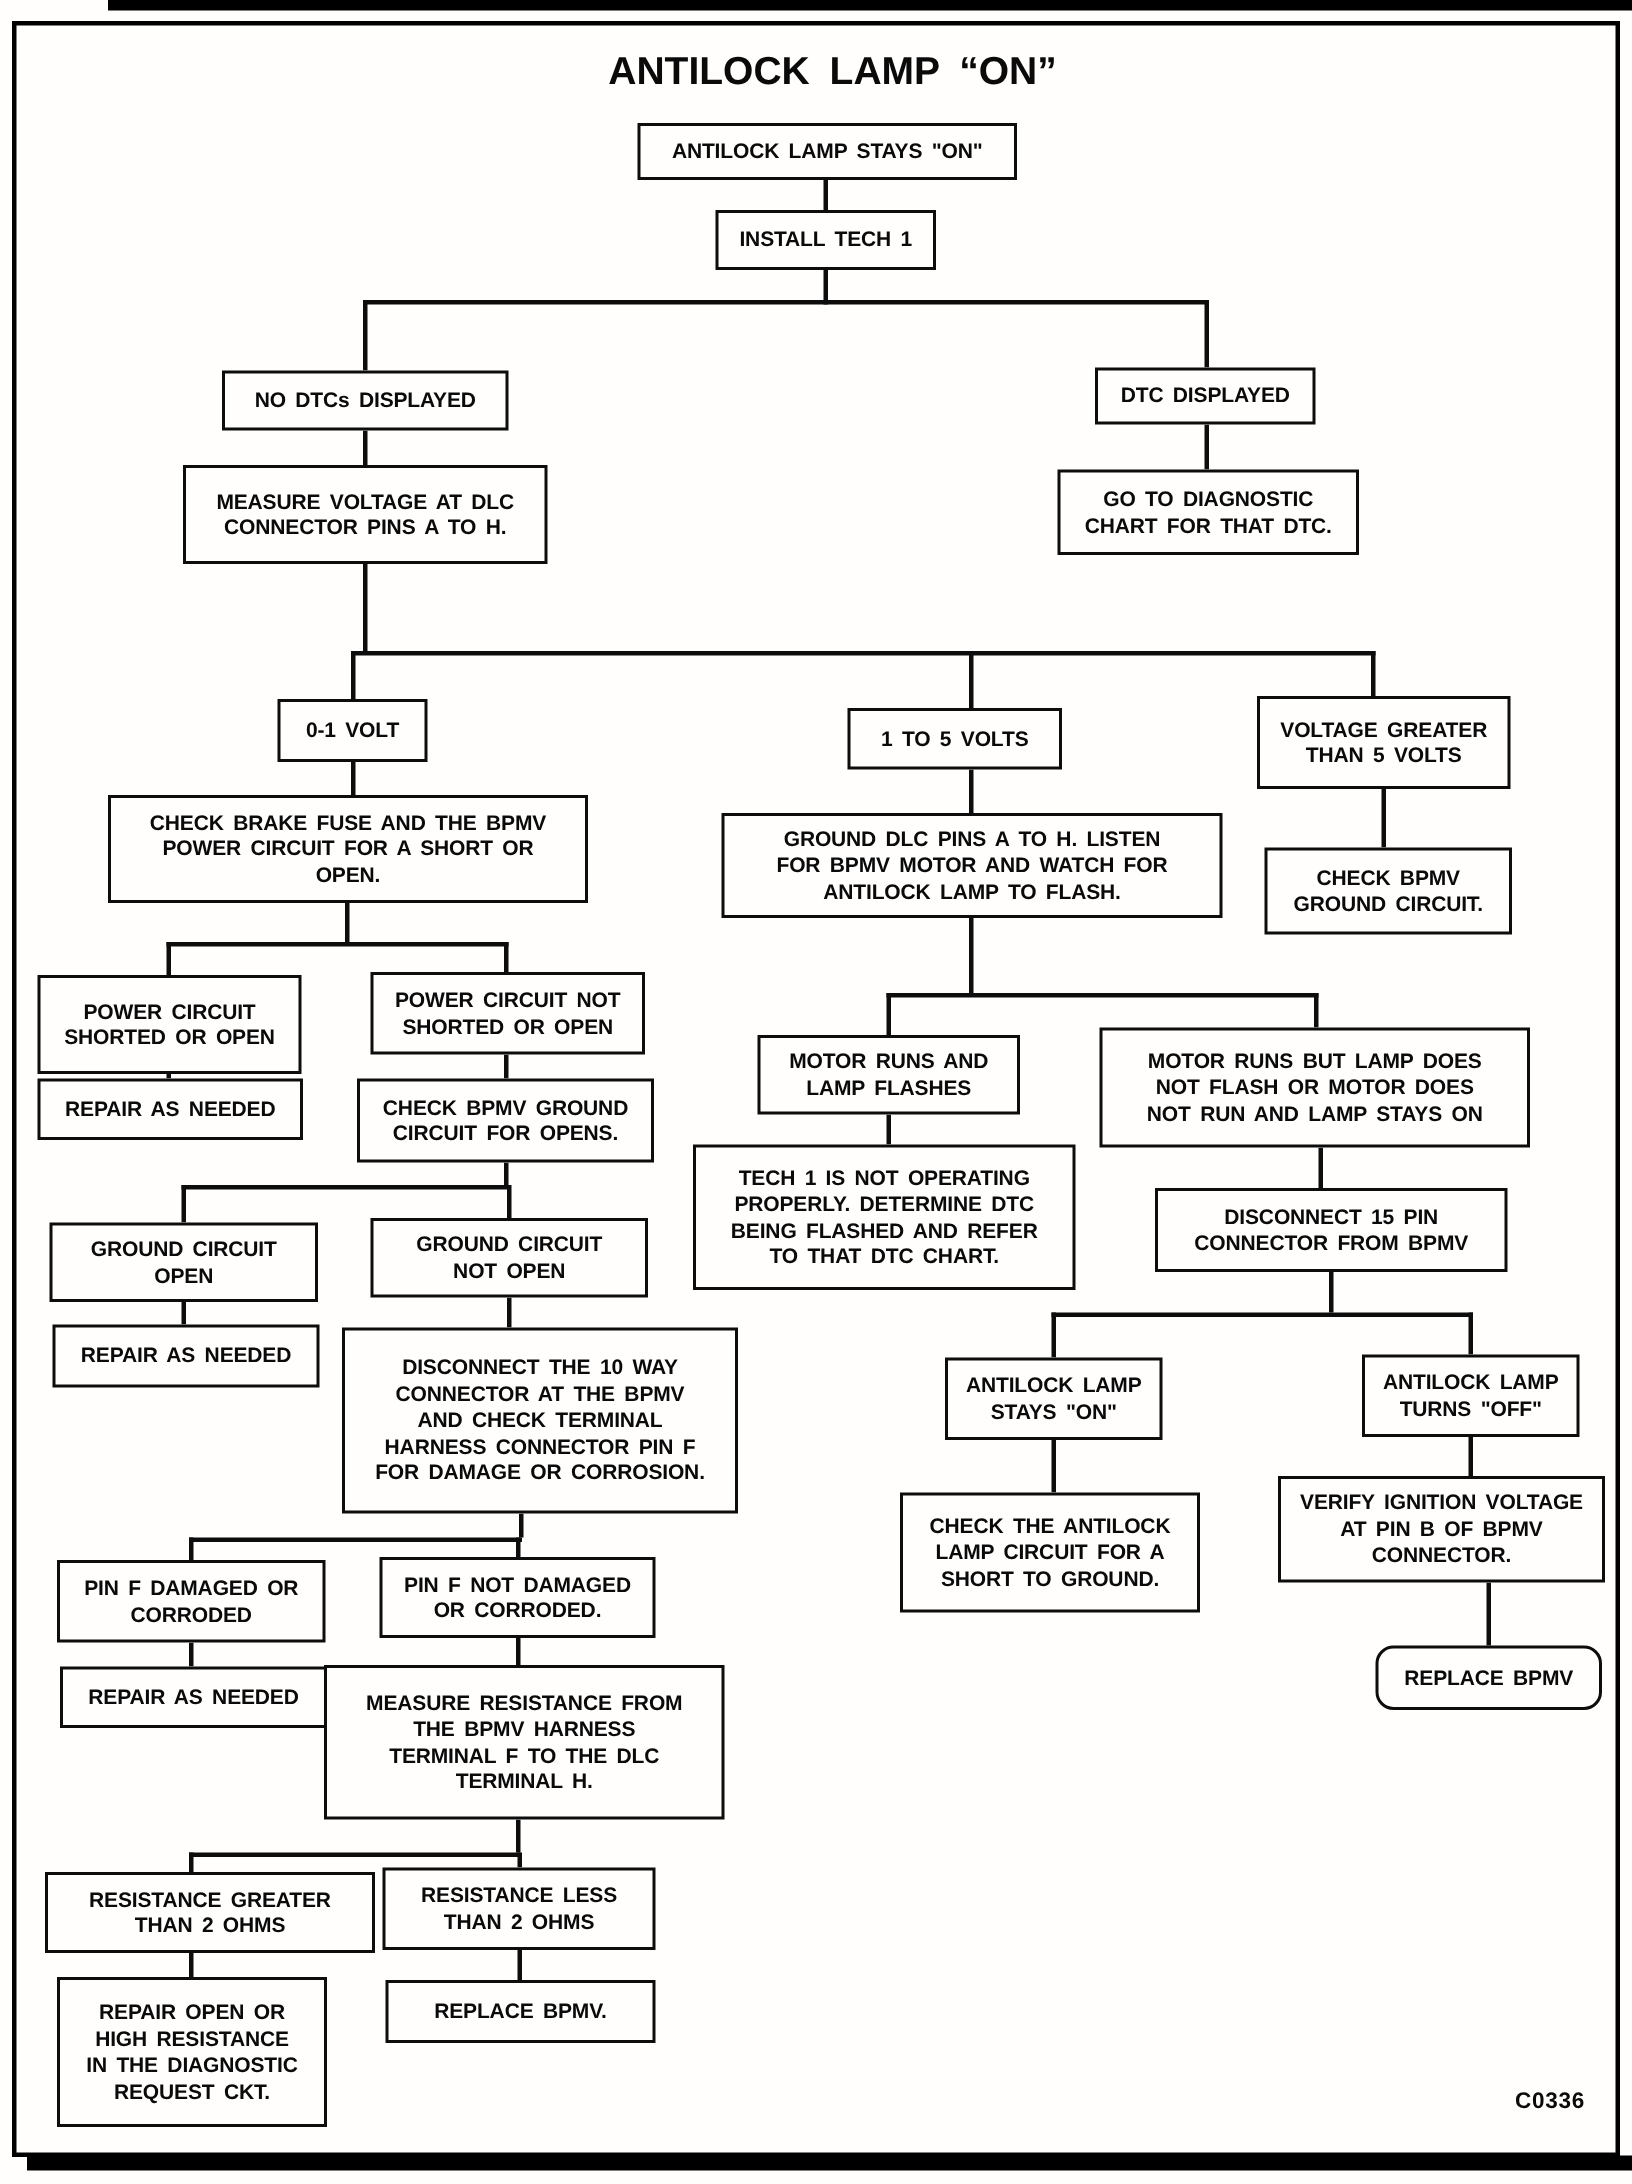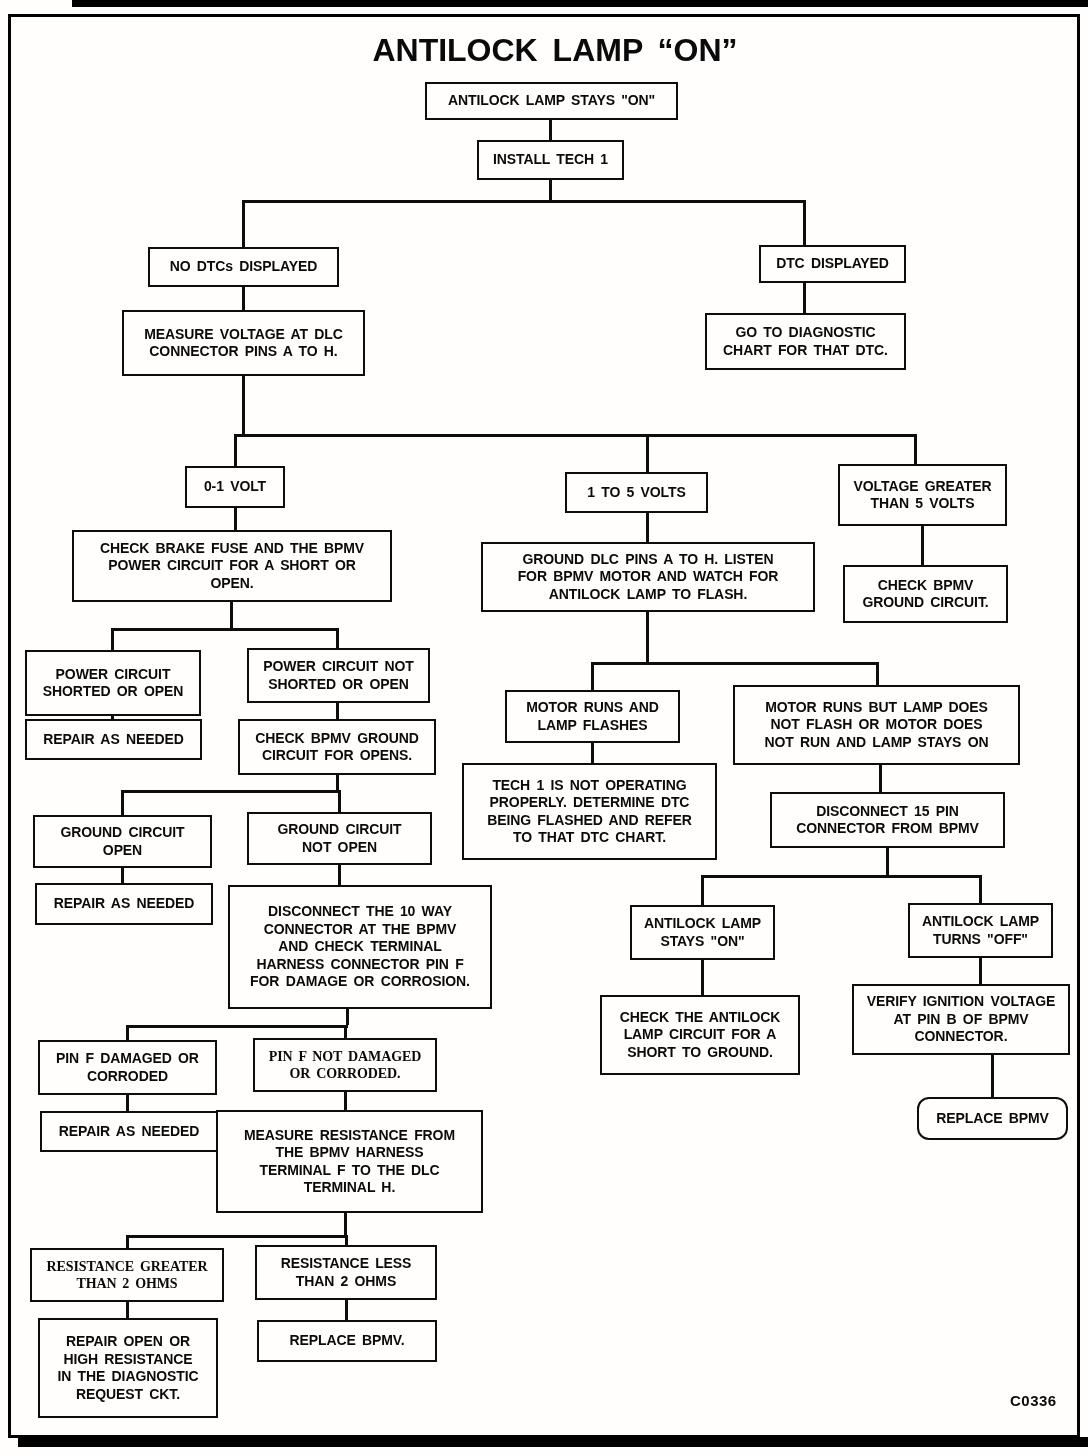--- a/index.html
+++ b/index.html
@@ -4,21 +4,21 @@
 <style>
   html,body { margin:0; padding:0; background:#ffffff; }
   .page {
     position:relative; width:1088px; height:1456px; background:#fffefd;
     font-family:"Liberation Sans", sans-serif; color:#0a0a0a; overflow:hidden;
   }
   .scan-bar { position:absolute; background:#000; }
   .frame { position:absolute; border:3px solid #000; background:transparent; }
   .chart-title {
     position:absolute; left:100px; top:32px; width:910px; text-align:center;
-    font-size:32px; font-weight:bold; letter-spacing:0px; word-spacing:6px;
+    font-size:26px; font-weight:bold; letter-spacing:0px; word-spacing:6px;
   }
   .node {
     position:absolute; box-sizing:border-box; background:#fffefd;
     border:2px solid #0d0d0d; display:flex; align-items:center; justify-content:center;
     text-align:center; font-size:14px; font-weight:bold; line-height:1.25;
     white-space:pre-line; letter-spacing:-0.1px; word-spacing:2.5px; padding:2px 4px;
     z-index:2;
   }
   .connector { position:absolute; background:#0d0d0d; z-index:1; }
   .figure-code {
@@ -85,21 +85,21 @@
       <div class="connector" style="left: 344px; top: 1092px; width: 3px; height: 18px;"></div>
       <div class="connector" style="left: 344px; top: 1213px; width: 3px; height: 22px;"></div>
       <div class="connector" style="left: 126px; top: 1235px; width: 221px; height: 3px;"></div>
       <div class="connector" style="left: 126px; top: 1235px; width: 3px; height: 13px;"></div>
       <div class="connector" style="left: 345px; top: 1235px; width: 3px; height: 10px;"></div>
       <div class="connector" style="left: 126px; top: 1302px; width: 3px; height: 16px;"></div>
       <div class="connector" style="left: 345px; top: 1300px; width: 3px; height: 20px;"></div>
       <div class="node" style="left: 425px; top: 82px; width: 253px; height: 38px;">ANTILOCK LAMP STAYS "ON"</div>
       <div class="node" style="left: 477px; top: 140px; width: 147px; height: 40px;">INSTALL TECH 1</div>
       <div class="node" style="left: 148px; top: 247px; width: 191px; height: 40px;">NO DTCs DISPLAYED</div>
-      <div class="node" style="left: 730px; top: 245px; width: 147px; height: 38px; margin-left: 29px;">DTC DISPLAYED</div>
+      <div class="node" style="left: 730px; top: 245px; width: 147px; height: 38px;">DTC DISPLAYED</div>
       <div class="node" style="left: 122px; top: 310px; width: 243px; height: 66px;">MEASURE VOLTAGE AT DLC
 CONNECTOR PINS A TO H.</div>
       <div class="node" style="left: 705px; top: 313px; width: 201px; height: 57px;">GO TO DIAGNOSTIC
 CHART FOR THAT DTC.</div>
       <div class="node" style="left: 185px; top: 466px; width: 100px; height: 42px;">0-1 VOLT</div>
       <div class="node" style="left: 565px; top: 472px; width: 143px; height: 41px;">1 TO 5 VOLTS</div>
       <div class="node" style="left: 838px; top: 464px; width: 169px; height: 62px;">VOLTAGE GREATER
 THAN 5 VOLTS</div>
       <div class="node" style="left: 72px; top: 530px; width: 320px; height: 72px;">CHECK BRAKE FUSE AND THE BPMV
 POWER CIRCUIT FOR A SHORT OR
@@ -143,28 +143,28 @@
 TURNS "OFF"</div>
       <div class="node" style="left: 600px; top: 995px; width: 200px; height: 80px;">CHECK THE ANTILOCK
 LAMP CIRCUIT FOR A
 SHORT TO GROUND.</div>
       <div class="node" style="left: 852px; top: 984px; width: 218px; height: 71px;">VERIFY IGNITION VOLTAGE
 AT PIN B OF BPMV
 CONNECTOR.</div>
       <div class="node" style="left: 917px; top: 1097px; width: 151px; height: 43px; border-radius: 12px;">REPLACE BPMV</div>
       <div class="node" style="left: 38px; top: 1040px; width: 179px; height: 55px;">PIN F DAMAGED OR
 CORRODED</div>
-      <div class="node" style="left: 253px; top: 1038px; width: 184px; height: 54px; font-family: Liberation Serif, serif;">PIN F NOT DAMAGED
+      <div class="node" style="left: 253px; top: 1038px; width: 184px; height: 54px;">PIN F NOT DAMAGED
 OR CORRODED.</div>
       <div class="node" style="left: 40px; top: 1111px; width: 178px; height: 41px;">REPAIR AS NEEDED</div>
       <div class="node" style="left: 216px; top: 1110px; width: 267px; height: 103px;">MEASURE RESISTANCE FROM
 THE BPMV HARNESS
 TERMINAL F TO THE DLC
 TERMINAL H.</div>
-      <div class="node" style="left: 30px; top: 1248px; width: 194px; height: 54px; font-family: Liberation Serif, serif;">RESISTANCE GREATER
+      <div class="node" style="left: 30px; top: 1248px; width: 220px; height: 54px;">RESISTANCE GREATER
 THAN 2 OHMS</div>
       <div class="node" style="left: 255px; top: 1245px; width: 182px; height: 55px;">RESISTANCE LESS
 THAN 2 OHMS</div>
       <div class="node" style="left: 38px; top: 1318px; width: 180px; height: 100px;">REPAIR OPEN OR
 HIGH RESISTANCE
 IN THE DIAGNOSTIC
 REQUEST CKT.</div>
       <div class="node" style="left: 257px; top: 1320px; width: 180px; height: 42px;">REPLACE BPMV.</div>
     </div>
 

